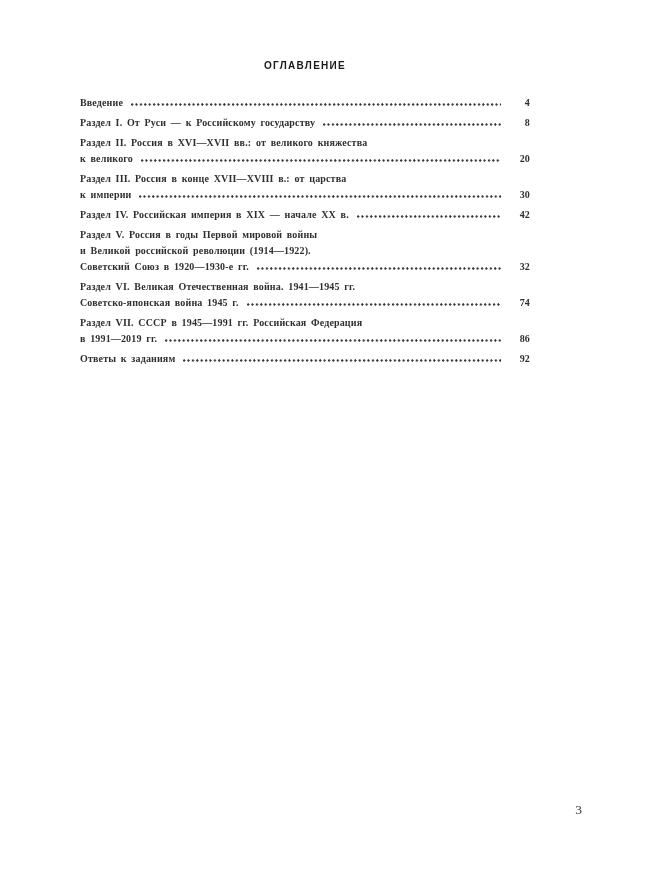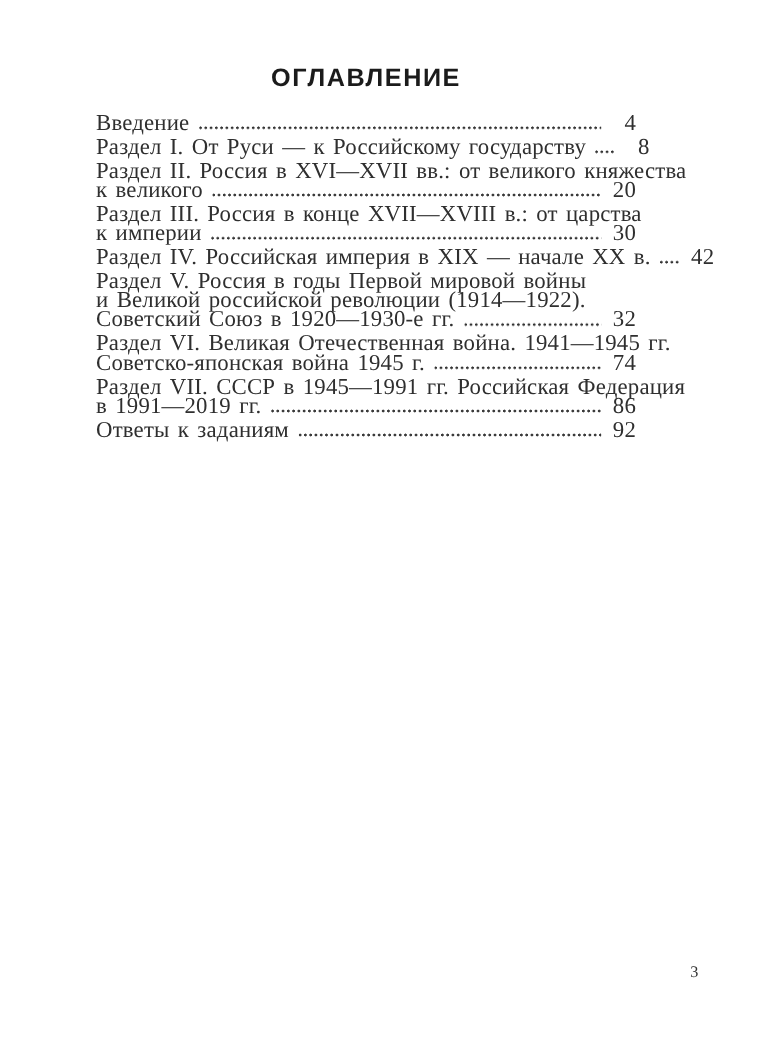--- a/index.html
+++ b/index.html
@@ -15,28 +15,28 @@
     position: absolute;
     left: 80px;
     top: 57px;
     width: 450px;
   }
   .title {
     margin: 0 0 21px 0;
     text-align: center;
     font-family: "Liberation Sans", sans-serif;
     font-weight: 700;
-    font-size: 21px;
+    font-size: 10px;
     line-height: 17px;
     letter-spacing: 1.3px;
     color: #1b1b1b;
   }
   .toc {
-    font-size: 19px;
-    font-weight: 400;
+    font-size: 10px;
+    font-weight: 700;
     line-height: 16px;
     letter-spacing: 0.15px;
     word-spacing: 2px;
     color: #2f2f2f;
   }
   .entry { margin-bottom: 4px; }
   .line { white-space: nowrap; }
   .line.last {
     display: flex;
     align-items: baseline;

